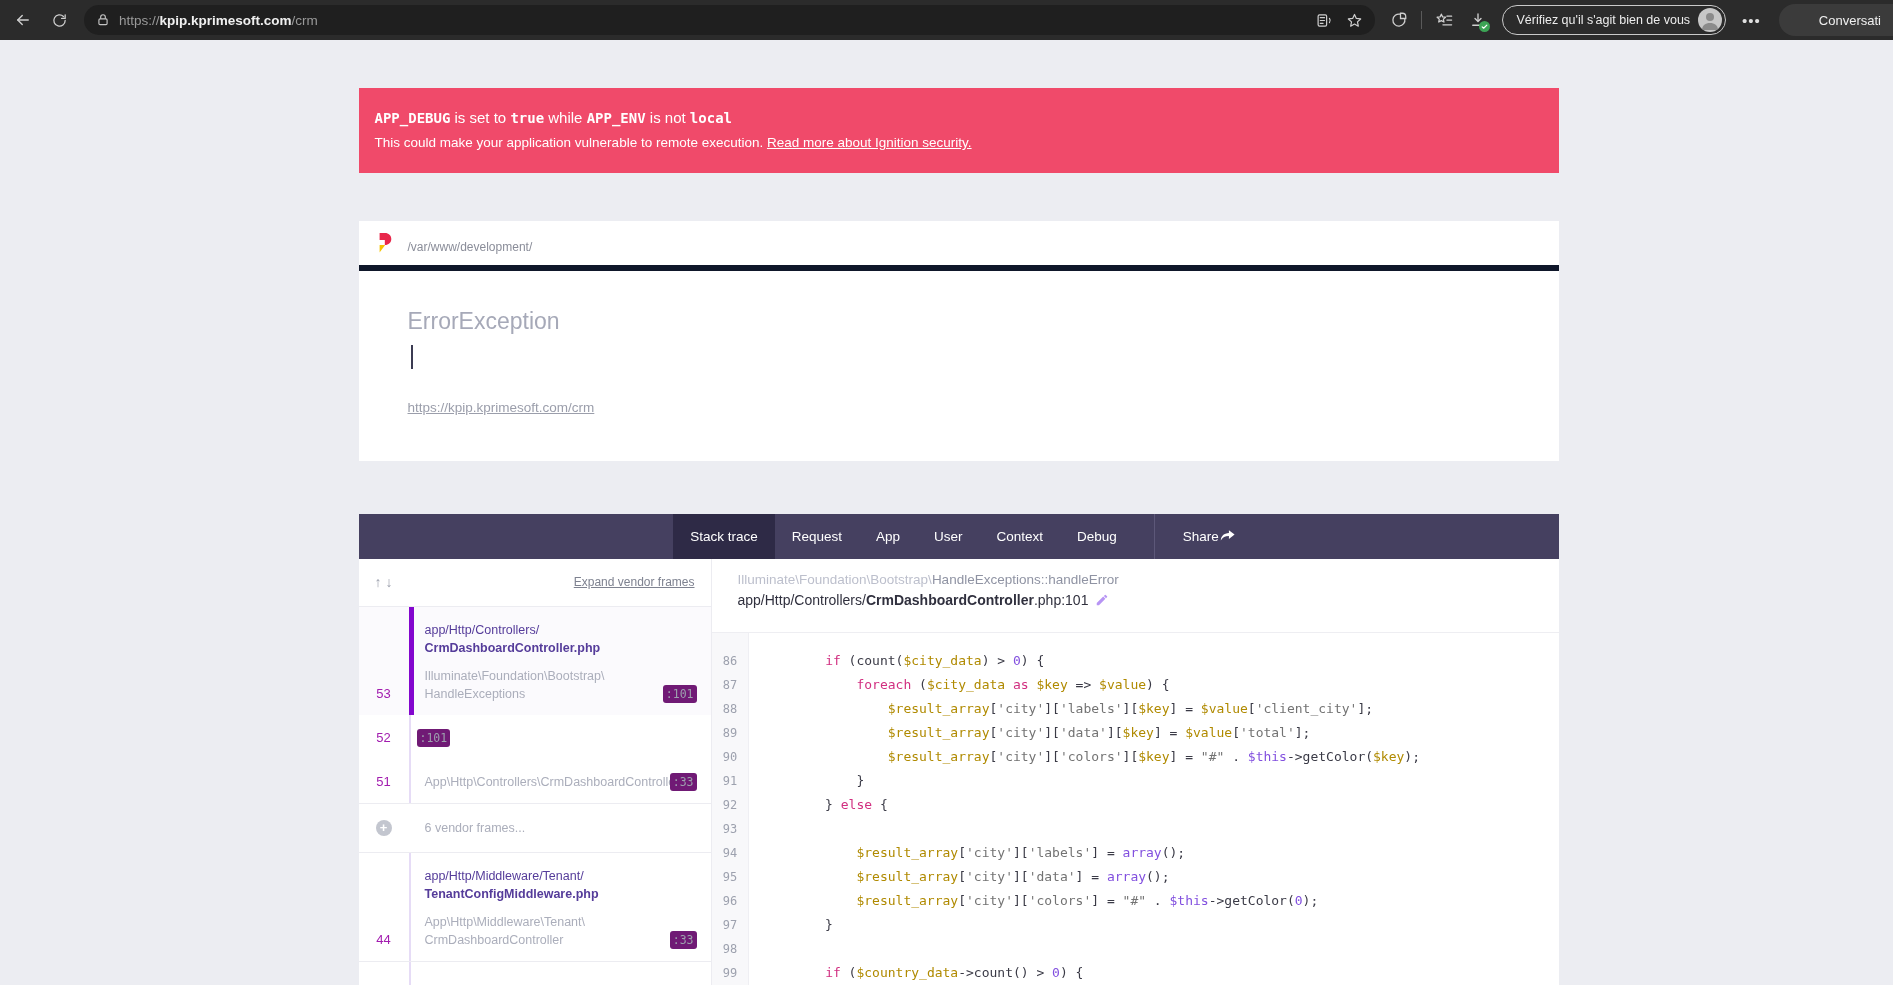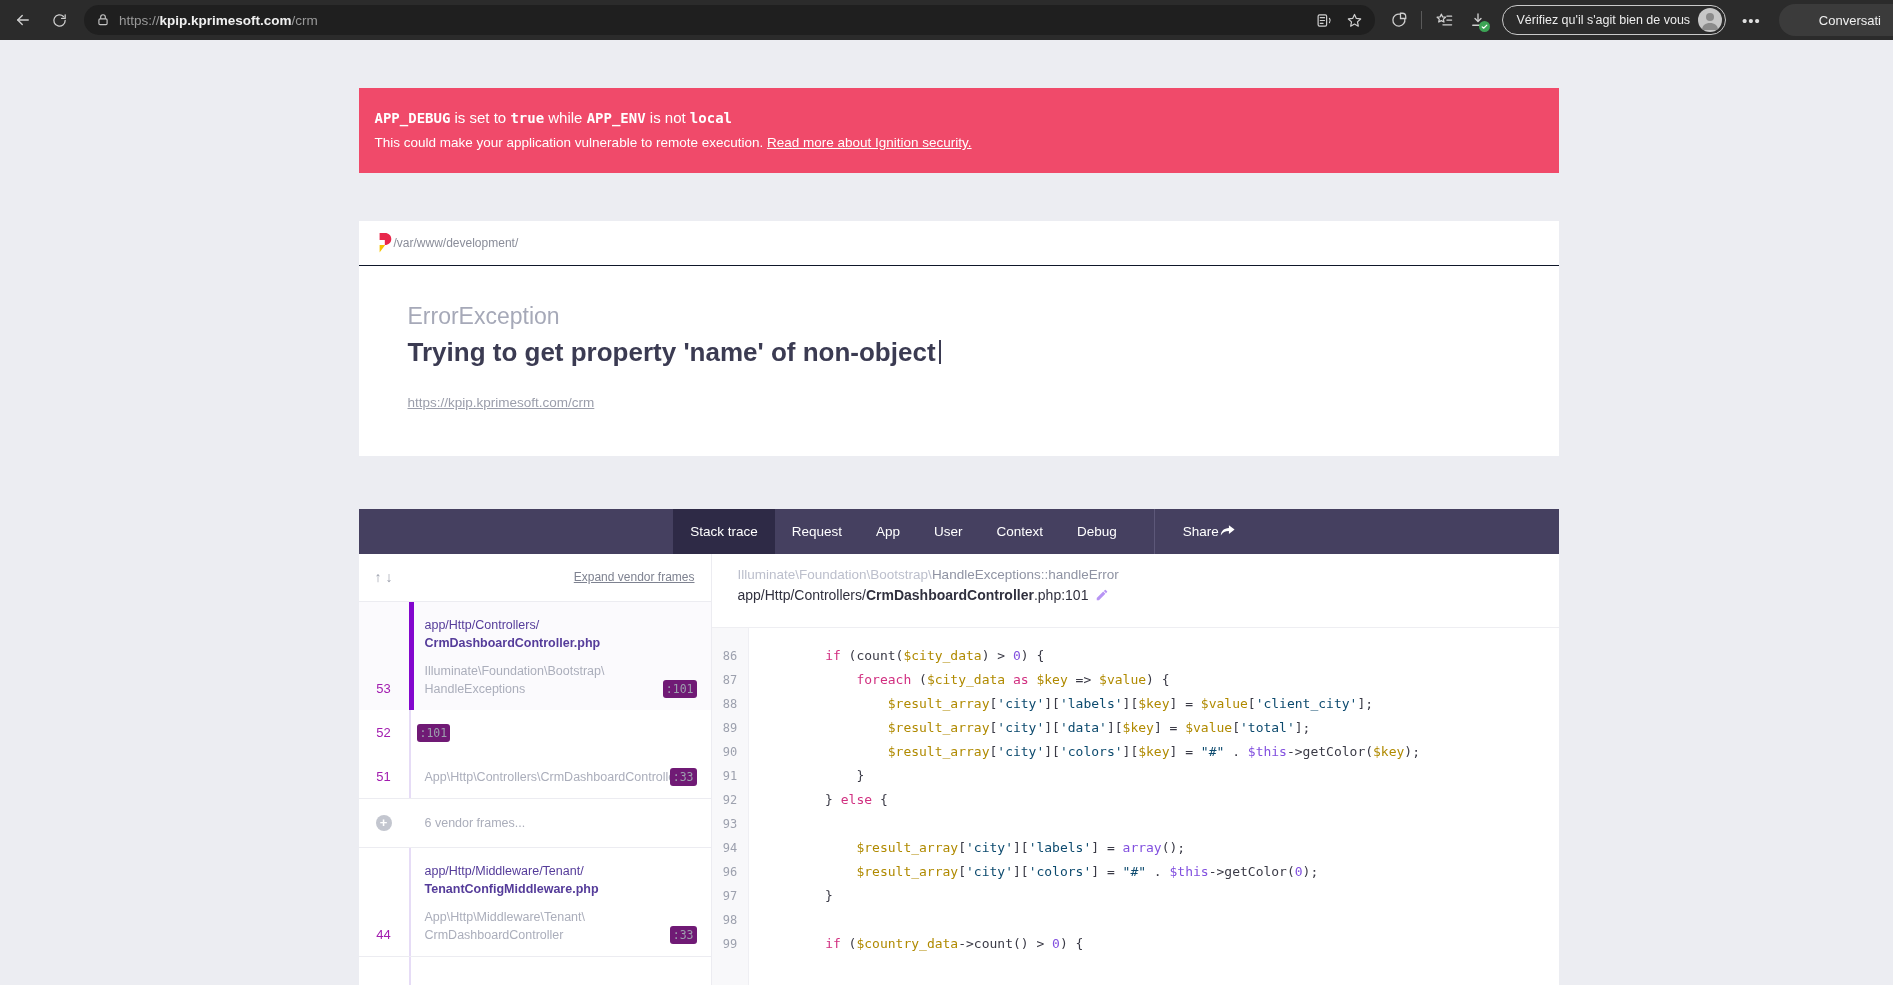--- a/index.html
+++ b/index.html
@@ -38,21 +38,21 @@
   .page { height:945px; overflow:hidden;margin-left:24px; }
   .content { width:1200px; margin:0 auto; }
 
   .banner { margin-top:48px; background:#F04A6A; color:#fff; padding:21px 16px 23px; }
   .banner-heading { font-size:15px; }
   .banner-heading .mono { font-family:"DejaVu Sans Mono", monospace; font-weight:bold; font-size:14px; }
   .banner-body { margin-top:9px; font-size:13.5px; }
   .banner-link { color:#fff; text-decoration:underline; cursor:pointer; }
 
   .card { margin-top:48px; background:#fff; }
-  .card-top { display:flex; align-items:center; padding:11px 17px; border-bottom:1px solid #0f172a; }
+  .card-top { display:flex; align-items:flex-end; gap:14px; padding:11px 17px; border-bottom:6px solid #0f172a; }
   .card-path { color:#8A8D99; font-size:12px; }
   .card-body { padding:37px 49px 45px; }
   .exc-class { font-size:23px; color:#A6A9B8; }
   .exc-msg { font-size:26px; font-weight:bold; color:#3B3B52; margin-top:7px; }
   .caret { display:inline-block; width:2px; height:24px; background:#3B3B52; margin-left:3px; vertical-align:-3px; }
   .exc-url { display:inline-block; margin-top:27px; font-size:13.5px; color:#9B9EAB;
              text-decoration:underline; cursor:pointer; }
 
   
   .trace-nav { margin-top:53px; height:45px; background:#454060; display:flex; align-items:stretch;
@@ -103,21 +103,21 @@
   .code-body { flex:1; overflow:hidden; padding-top:16px; position:relative; }
   .gutter-bg { position:absolute; left:0; top:0; bottom:0; width:37px; background:#F8F8FA;
                border-right:1px solid #EFEFF3; }
   .code-line { display:flex; height:24px; position:relative; }
   .ln-no { width:37px; flex:0 0 auto; text-align:center; color:#9DA1AE;
            font-family:"DejaVu Sans Mono", monospace; font-size:12px; line-height:24px; }
   .ln-code { flex:1; margin:0; padding-left:14px; font-family:"DejaVu Sans Mono", monospace;
              font-size:13px; line-height:24px; white-space:pre; color:#3A3A46; }
   .t-kw { color:#D12F80; }
   .t-var { color:#B08A00; }
-  .t-str { color:#0c4a6e; }
+  .t-str { color:#737373; }
   .t-num { color:#8250DF; }
   .t-pl { color:#3A3A46; }
 
   svg { display:block; }
 </style>
 </head>
 <body>
 
 <div class="toolbar">
   <div class="tb-btn">
@@ -217,21 +217,21 @@
     <div class="card">
       <div class="card-top">
         <svg width="18" height="22" viewBox="0 0 20 24">
           <path d="M4 1h6c4 0 7 2.8 7 6.5 0 4-3 6.6-7.2 6.7V8.6H4z" fill="#E8274B"></path>
           <path d="M4 14.2h6.2L4 22.5z" fill="#F5C400"></path>
         </svg>
         <span class="card-path">/var/www/development/</span>
       </div>
       <div class="card-body">
         <div class="exc-class">ErrorException</div>
-        <div class="exc-msg"><span>Trying to get property 'name' of non-object</span><span class="caret"></span></div>
+        <div class="exc-msg"><span class="caret"></span></div>
         <span class="exc-url">https://kpip.kprimesoft.com/crm</span>
       </div>
     </div>
 
     <div class="trace-nav">
       <div style="display:flex;align-items:stretch">
           <div class="tab active">Stack trace</div>
           <div class="tab">Request</div>
           <div class="tab">App</div>
           <div class="tab">User</div>
@@ -345,20 +345,24 @@
               </div>
               <div class="code-line">
                 <span class="ln-no">93</span>
                 <pre class="ln-code"></pre>
               </div>
               <div class="code-line">
                 <span class="ln-no">94</span>
                 <pre class="ln-code"><span class="t-pl">            </span><span class="t-var">$result_array</span><span class="t-pl">[</span><span class="t-str">'city'</span><span class="t-pl">][</span><span class="t-str">'labels'</span><span class="t-pl">] = </span><span class="t-num">array</span><span class="t-pl">();</span></pre>
               </div>
               <div class="code-line">
+                <span class="ln-no">95</span>
+                <pre class="ln-code"><span class="t-pl">            </span><span class="t-var">$result_array</span><span class="t-pl">[</span><span class="t-str">'city'</span><span class="t-pl">][</span><span class="t-str">'data'</span><span class="t-pl">] = </span><span class="t-num">array</span><span class="t-pl">();</span></pre>
+              </div>
+              <div class="code-line">
                 <span class="ln-no">96</span>
                 <pre class="ln-code"><span class="t-pl">            </span><span class="t-var">$result_array</span><span class="t-pl">[</span><span class="t-str">'city'</span><span class="t-pl">][</span><span class="t-str">'colors'</span><span class="t-pl">] = </span><span class="t-str">"#"</span><span class="t-pl"> . </span><span class="t-num">$this</span><span class="t-pl">-&gt;getColor(</span><span class="t-num">0</span><span class="t-pl">);</span></pre>
               </div>
               <div class="code-line">
                 <span class="ln-no">97</span>
                 <pre class="ln-code"><span class="t-pl">        }</span></pre>
               </div>
               <div class="code-line">
                 <span class="ln-no">98</span>
                 <pre class="ln-code"></pre>

